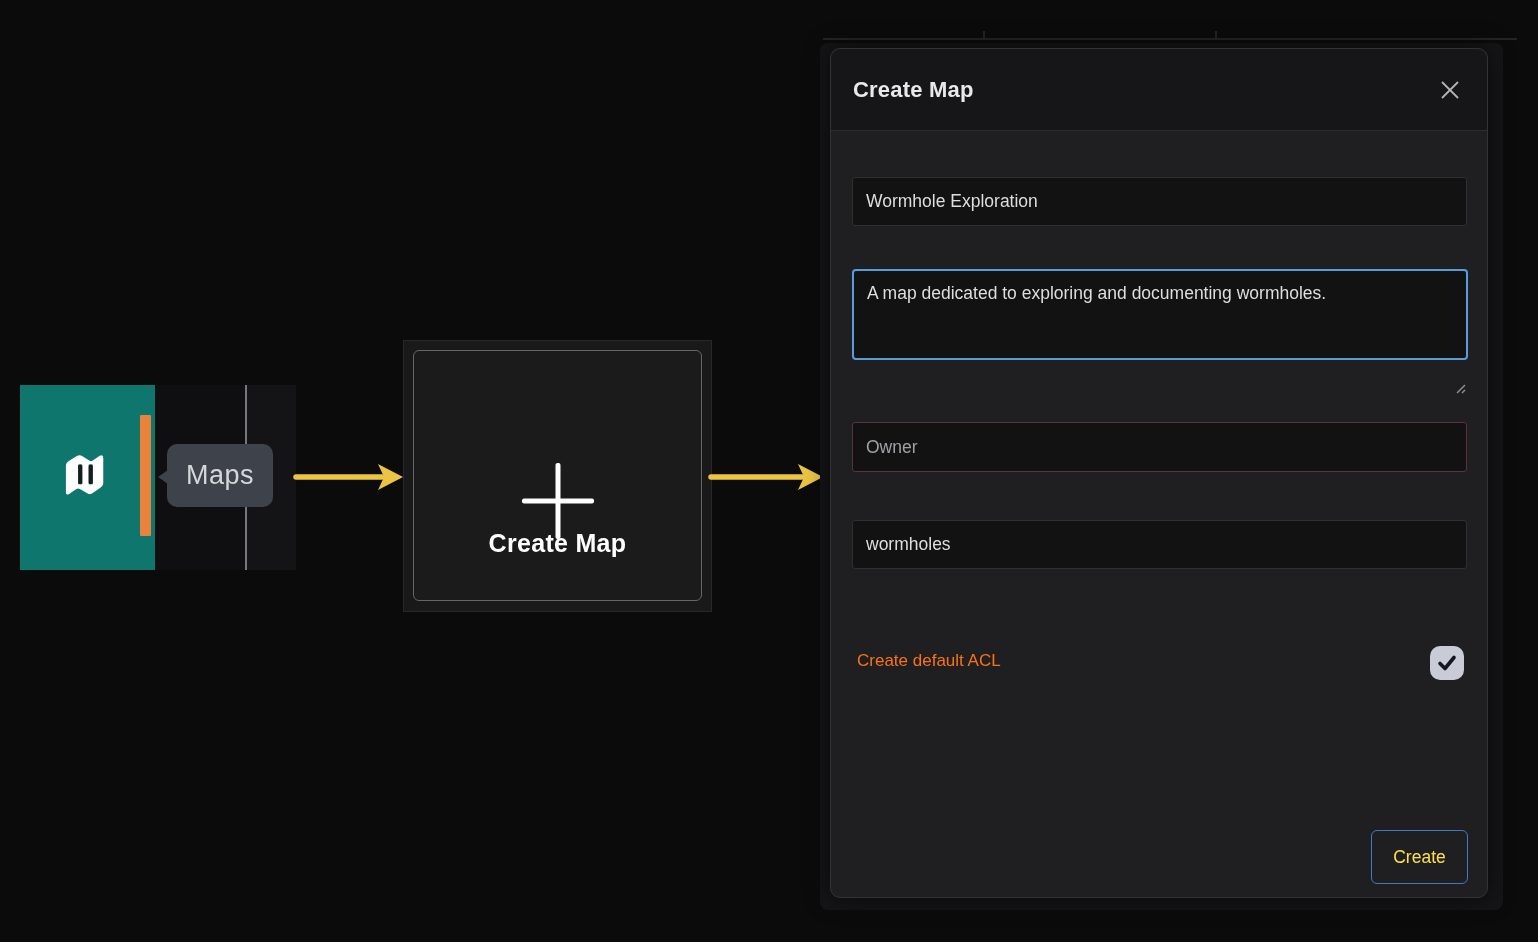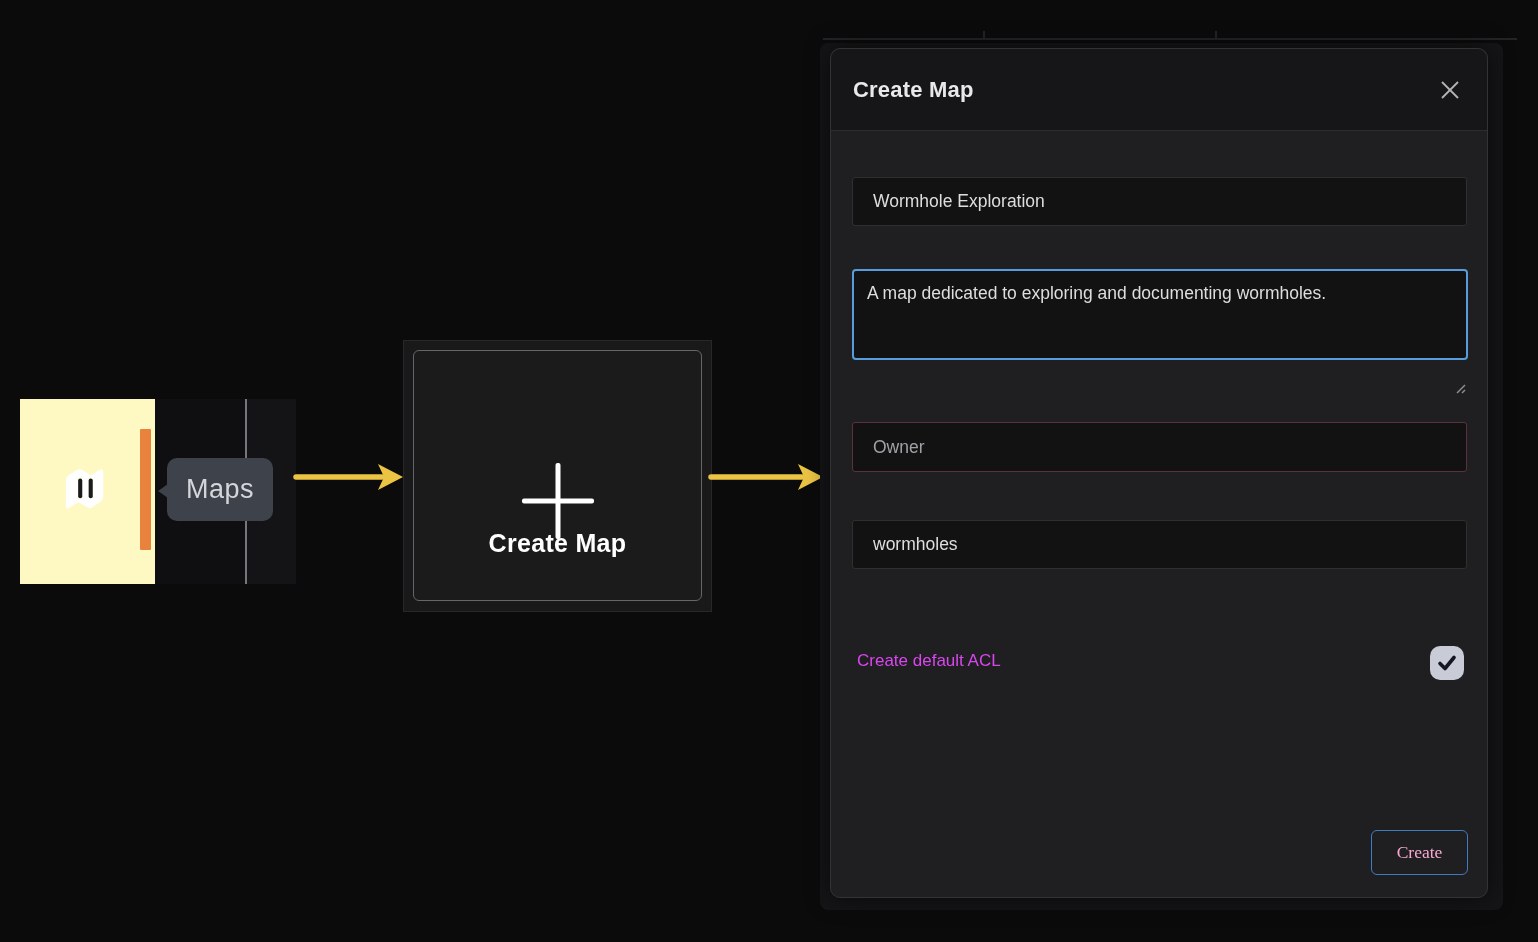--- a/index.html
+++ b/index.html
@@ -4,21 +4,21 @@
 <style>
   * { margin:0; padding:0; box-sizing:border-box; }
   html,body { width:1538px; height:942px; }
   body {
     position:relative;
     background:var(--page-bg,#0b0b0c);
     font-family:"Liberation Sans", sans-serif;
     overflow:hidden;
   }
   
-  .sidebar-preview { position:absolute; left:20px; top:399px; width:276px; height:185px; background:#fef9c3; }
+  .sidebar-preview { position:absolute; left:20px; top:385px; width:276px; height:185px; background:#0f766e; }
   .sidebar-dark-zone { position:absolute; left:135px; top:0; width:90px; height:185px; background:#0f0f11; }
   .sidebar-right-zone { position:absolute; left:227px; top:0; width:49px; height:185px; background:#141416; }
   .sidebar-divider { position:absolute; left:225px; top:0; width:2px; height:185px; background:#76767c; }
   .accent-bar { position:absolute; left:120px; top:30px; width:11px; height:121px; background:var(--accent-orange,#e8823d); border-radius:1px; }
   .map-icon { position:absolute; left:36px; top:60px; width:56px; height:60px; color:#ffffff; }
   .tooltip { position:absolute; left:147px; top:59px; width:106px; height:63px; background:#3e434b;
              border-radius:10px; display:flex; align-items:center; justify-content:center;
              color:#d4d6da; font-size:27px; font-weight:400; letter-spacing:.5px; }
   .tooltip-arrow { position:absolute; left:138px; top:85px; width:0; height:0;
                    border-top:7px solid transparent; border-bottom:7px solid transparent; border-right:10px solid #3e434b; }
@@ -45,35 +45,35 @@
   .modal { position:absolute; left:830px; top:48px; width:658px; height:850px;
            background:#1f1f21; border:1px solid #333335; border-radius:10px;
            box-shadow:0 0 24px rgba(0,0,0,.6); }
   .modal-header { position:absolute; left:0; top:0; right:0; height:82px; background:#161618;
                   border-bottom:1px solid #2c2c2e; border-radius:10px 10px 0 0;
                   display:flex; align-items:center; padding:0 24px 0 22px; }
   .modal-title { color:#e9e9ea; font-size:22px; font-weight:bold; letter-spacing:.2px; flex:1; }
   .close-btn { width:26px; height:26px; display:flex; align-items:center; justify-content:center; cursor:pointer; }
   .field { position:absolute; background:#121213; border:1px solid #2f2f31; border-radius:3px;
            color:#dedede; font-size:17.5px; font-family:"Liberation Sans", sans-serif;
-           padding:0 20px; outline:none; }
+           padding:0 13px; outline:none; }
   .field::placeholder { color:#9fa1a5; opacity:1; }
   .field-name   { left:21px; top:128px; width:615px; height:49px; }
   .field-desc   { left:21px; top:220px; width:616px; height:91px; border:2px solid var(--focus-blue,#569dde);
                   border-radius:4px; padding:10px 13px; resize:none; line-height:1.45; }
   .field-owner  { left:21px; top:373px; width:615px; height:50px; border-color:var(--error-red,#5a323b); }
   .field-slug   { left:21px; top:471px; width:615px; height:49px; }
   .field-access { left:21px; top:663px; width:615px; height:50px; }
   .resize-handle { position:absolute; left:623px; top:333px; width:12px; height:12px; pointer-events:none; }
-  .acl-label { position:absolute; left:26px; top:602px; color:#d946ef; font-size:17px; }
+  .acl-label { position:absolute; left:26px; top:602px; color:#f97316; font-size:17px; }
   .acl-checkbox { position:absolute; left:599px; top:597px; width:34px; height:34px;
                   background:#c9cbd6; border-radius:10px; display:flex; align-items:center; justify-content:center; cursor:pointer; }
-  .create-btn { position:absolute; left:540px; top:781px; width:97px; height:45px;
+  .create-btn { position:absolute; left:540px; top:781px; width:97px; height:54px;
                 background:transparent; border:1.5px solid #3f7bbf; border-radius:6px;
-                color:#f9a8d4; font-size:17.5px; font-family:Liberation Serif, serif; cursor:pointer; }
+                color:#fde047; font-size:17.5px; font-family:Liberation Sans, sans-serif; cursor:pointer; }
 </style>
 </head>
 <body>
 
 <div class="sidebar-preview">
   <div class="sidebar-dark-zone"></div>
   <div class="sidebar-right-zone"></div>
   <div class="sidebar-divider"></div>
   <div class="accent-bar"></div>
   <div class="map-icon">

